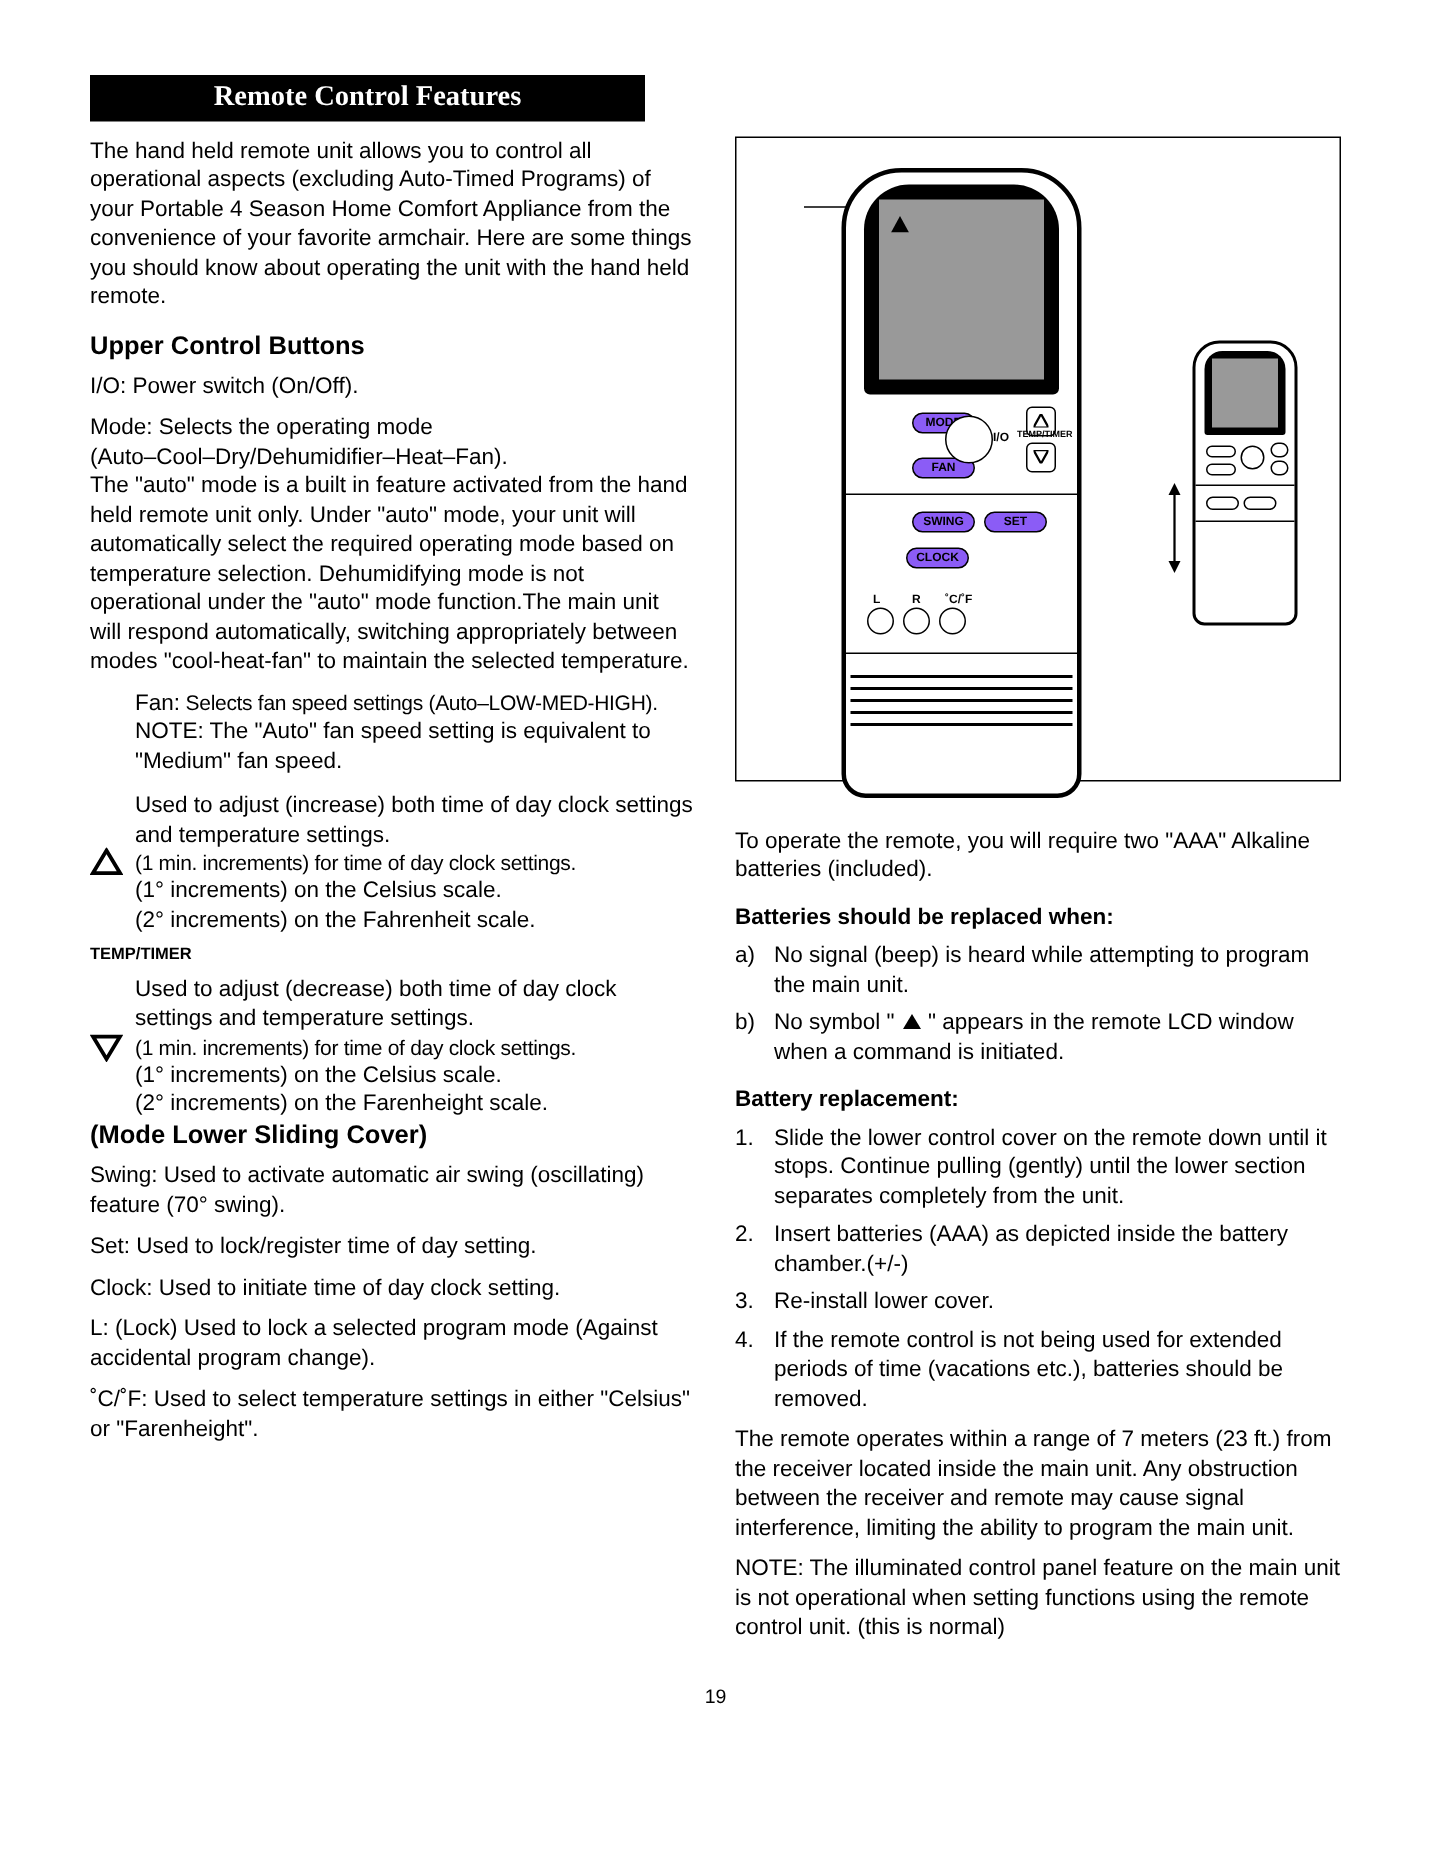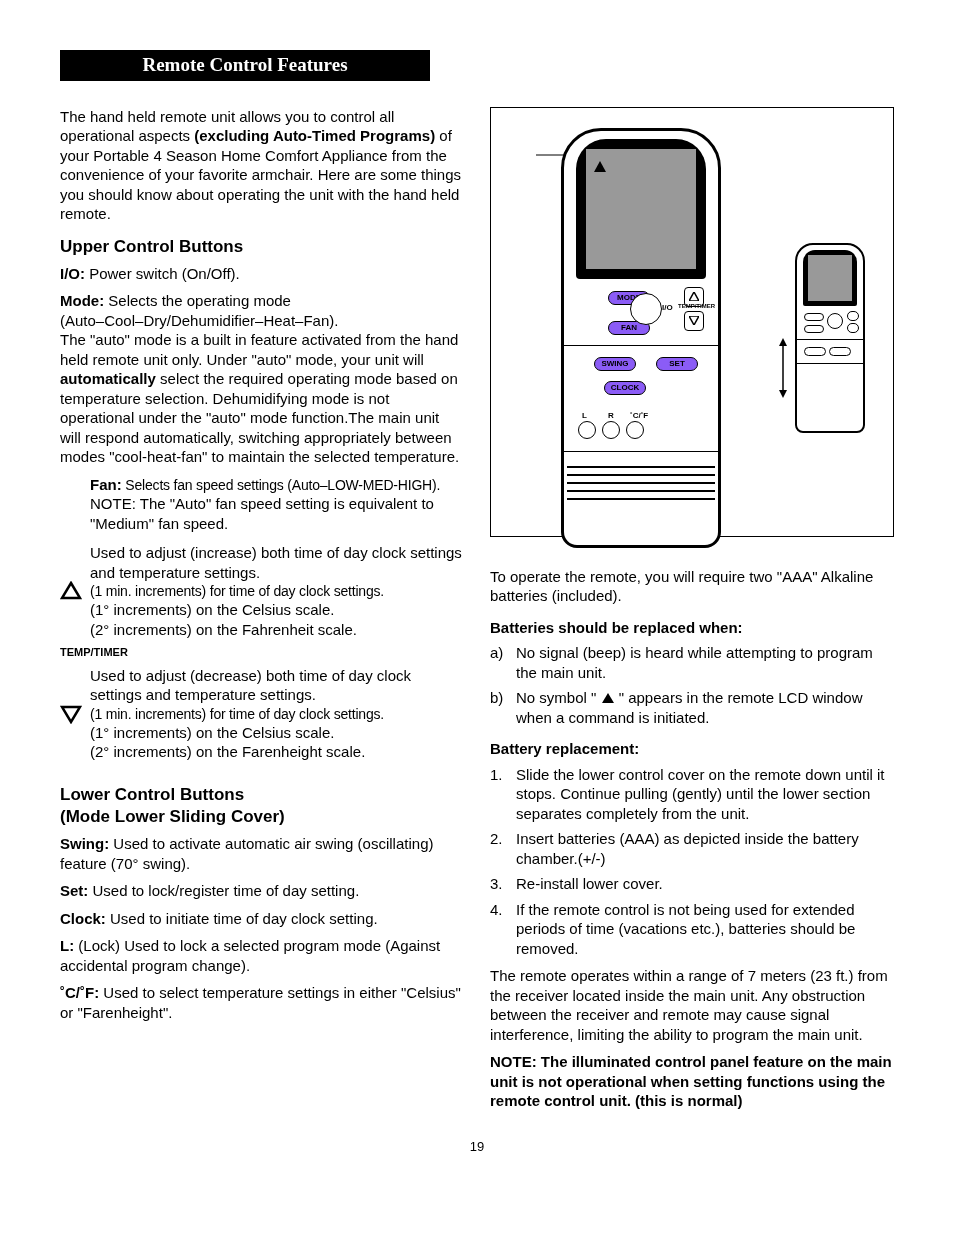--- a/index.html
+++ b/index.html
@@ -15,38 +15,38 @@
   .section-bar {
     background: #000;
     color: #fff;
     font-family: "Times New Roman", serif;
     font-weight: bold;
     font-size: 19px;
     padding: 3px 14px;
     display: inline-block;
     width: 370px;
     text-align: center;
-    margin-bottom: 26px;
+    margin-bottom: 10px;
     box-sizing: border-box;
   }
   .cols {
     display: flex;
     gap: 26px;
   }
   .col {
     flex: 1;
     min-width: 0;
   }
   p { margin: 0 0 8px 0; }
   .h2 {
     font-weight: bold;
     font-size: 17px;
     margin: 12px 0 6px 0;
   }
-  .b { font-weight: bold; }
+  .b { font-weight: normal; }
   .def-row { margin: 0 0 8px 0; }
   .indent1 { margin-left: 30px; }
   .icon-block {
     display: flex;
     align-items: center;
     gap: 8px;
     margin-top: 4px;
   }
   .tri-up, .tri-down { flex: 0 0 auto; }
   .tri-up svg, .tri-down svg { display:block; }
@@ -142,21 +142,20 @@
           </svg>
       </div>
       <div style="flex:1">
         <div>Used to adjust (decrease) both time of day clock settings and temperature settings.</div>
         <div class="condensed">(1 min. increments) for time of day clock settings.</div>
         <div>(1° increments) on the Celsius scale.</div>
         <div>(2° increments) on the Farenheight scale.</div>
       </div>
     </div>
 
-    <div class="h2" style="margin-top:22px; margin-bottom:0">Lower Control Buttons</div>
     <div class="h2" style="margin-top:0">(Mode Lower Sliding Cover)</div>
 
     <p class="def-row"><span class="b">Swing:</span><span>  Used to activate automatic air swing (oscillating) feature (70° swing).</span></p>
     <p class="def-row"><span class="b">Set:</span><span>  Used to lock/register time of day setting.</span></p>
     <p class="def-row"><span class="b">Clock:</span><span>  Used to initiate time of day clock setting.</span></p>
     <p class="def-row"><span class="b">L:</span><span>  (Lock) Used to lock a selected program mode (Against accidental program change).</span></p>
     <p class="def-row"><span class="b">˚C/˚F:</span><span>  Used to select temperature settings in either "Celsius" or "Farenheight".</span></p>
   </div>
 
   <div class="col">
@@ -192,21 +191,21 @@
               </svg>
           </div>
           <div class="tiny-arrow-box" style="top:180px; left:120px;">
             <svg width="10" height="9">
                 <polygon points="0,0 10,0 5,9" fill="none" stroke="#000" stroke-width="1.5"></polygon>
               </svg>
           </div>
 
           <div class="divider-line" style="top:214px;"></div>
 
-          <div class="btn-pill" style="top:226px; left:0; width:40px;">SWING</div>
+          <div class="btn-pill" style="top:226px; left:14px; width:40px;">SWING</div>
           <div class="btn-pill" style="top:226px; left:62px; width:40px;">SET</div>
           <div class="btn-pill" style="top:250px; left:10px; width:40px;">CLOCK</div>
 
           <div class="txt-tiny" style="top:280px; left:18px;">L</div>
           <div class="txt-tiny" style="top:280px; left:44px;">R</div>
           <div class="txt-tiny" style="top:280px; left:66px;">˚C/˚F</div>
           <div class="btn-circle" style="top:290px; left:14px; width:16px; height:16px;"></div>
           <div class="btn-circle" style="top:290px; left:38px; width:16px; height:16px;"></div>
           <div class="btn-circle" style="top:290px; left:62px; width:16px; height:16px;"></div>
 

